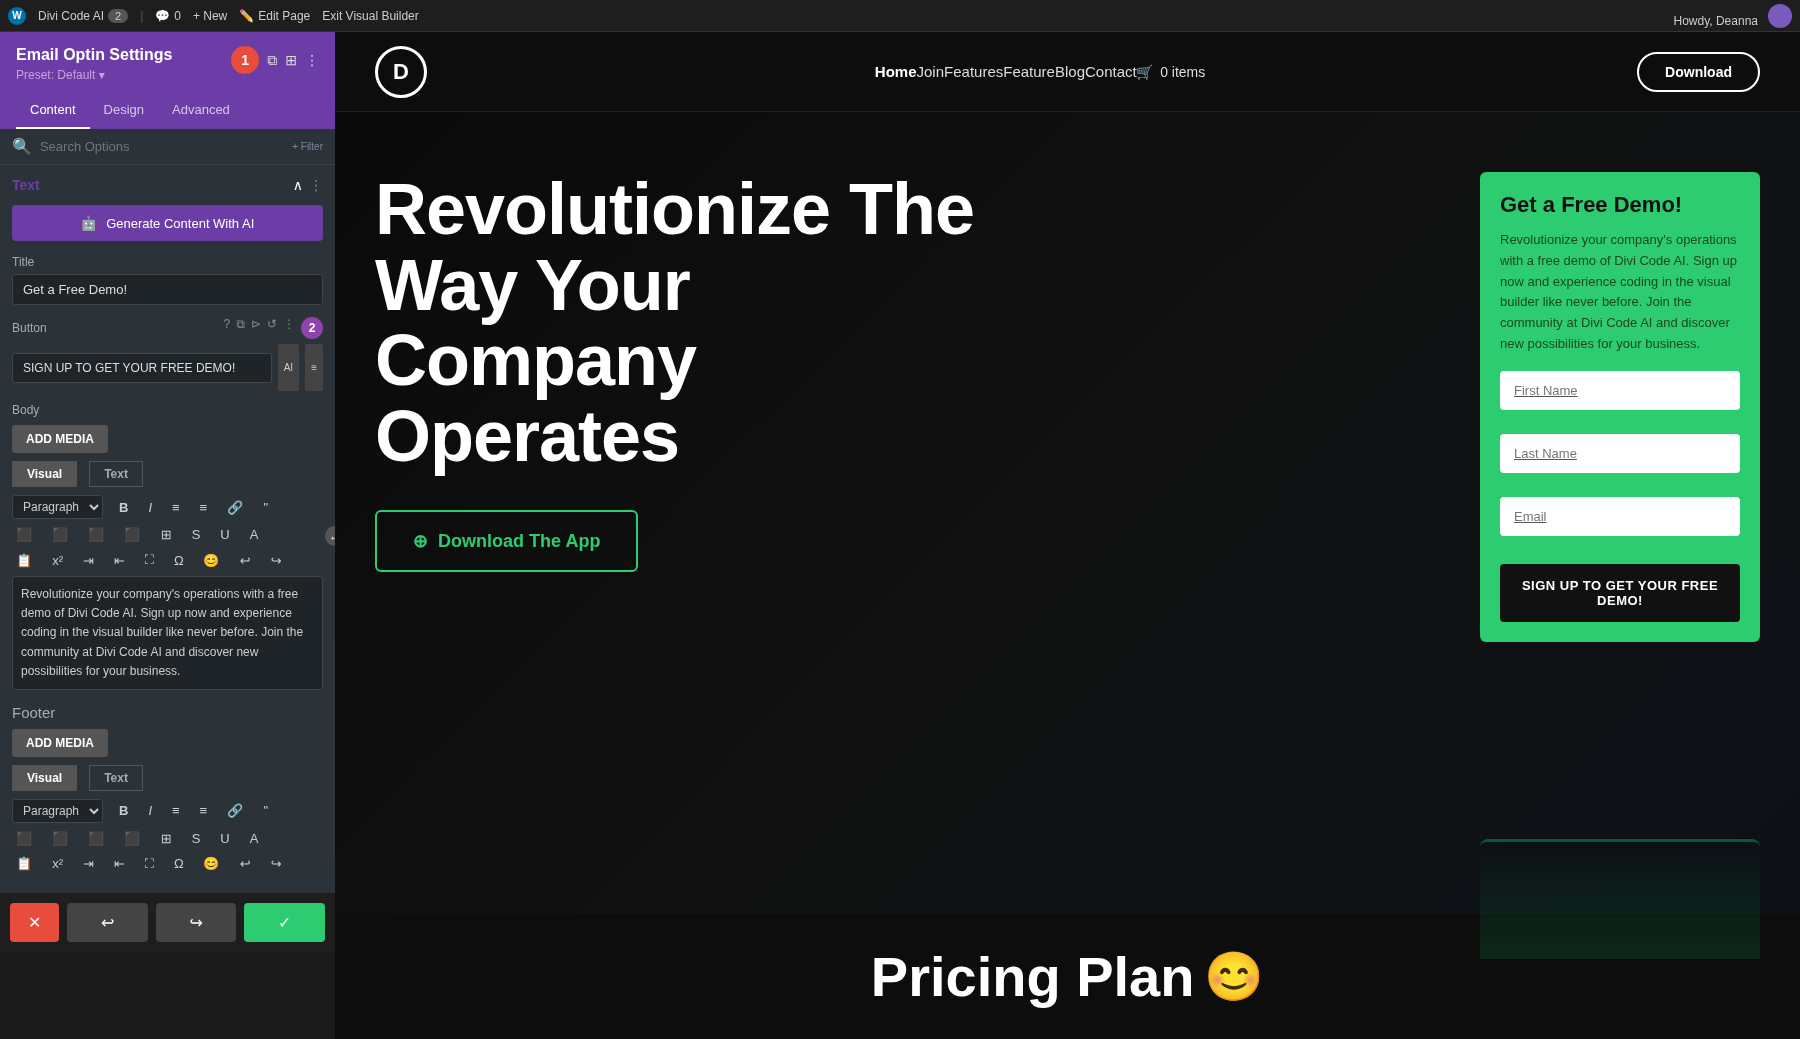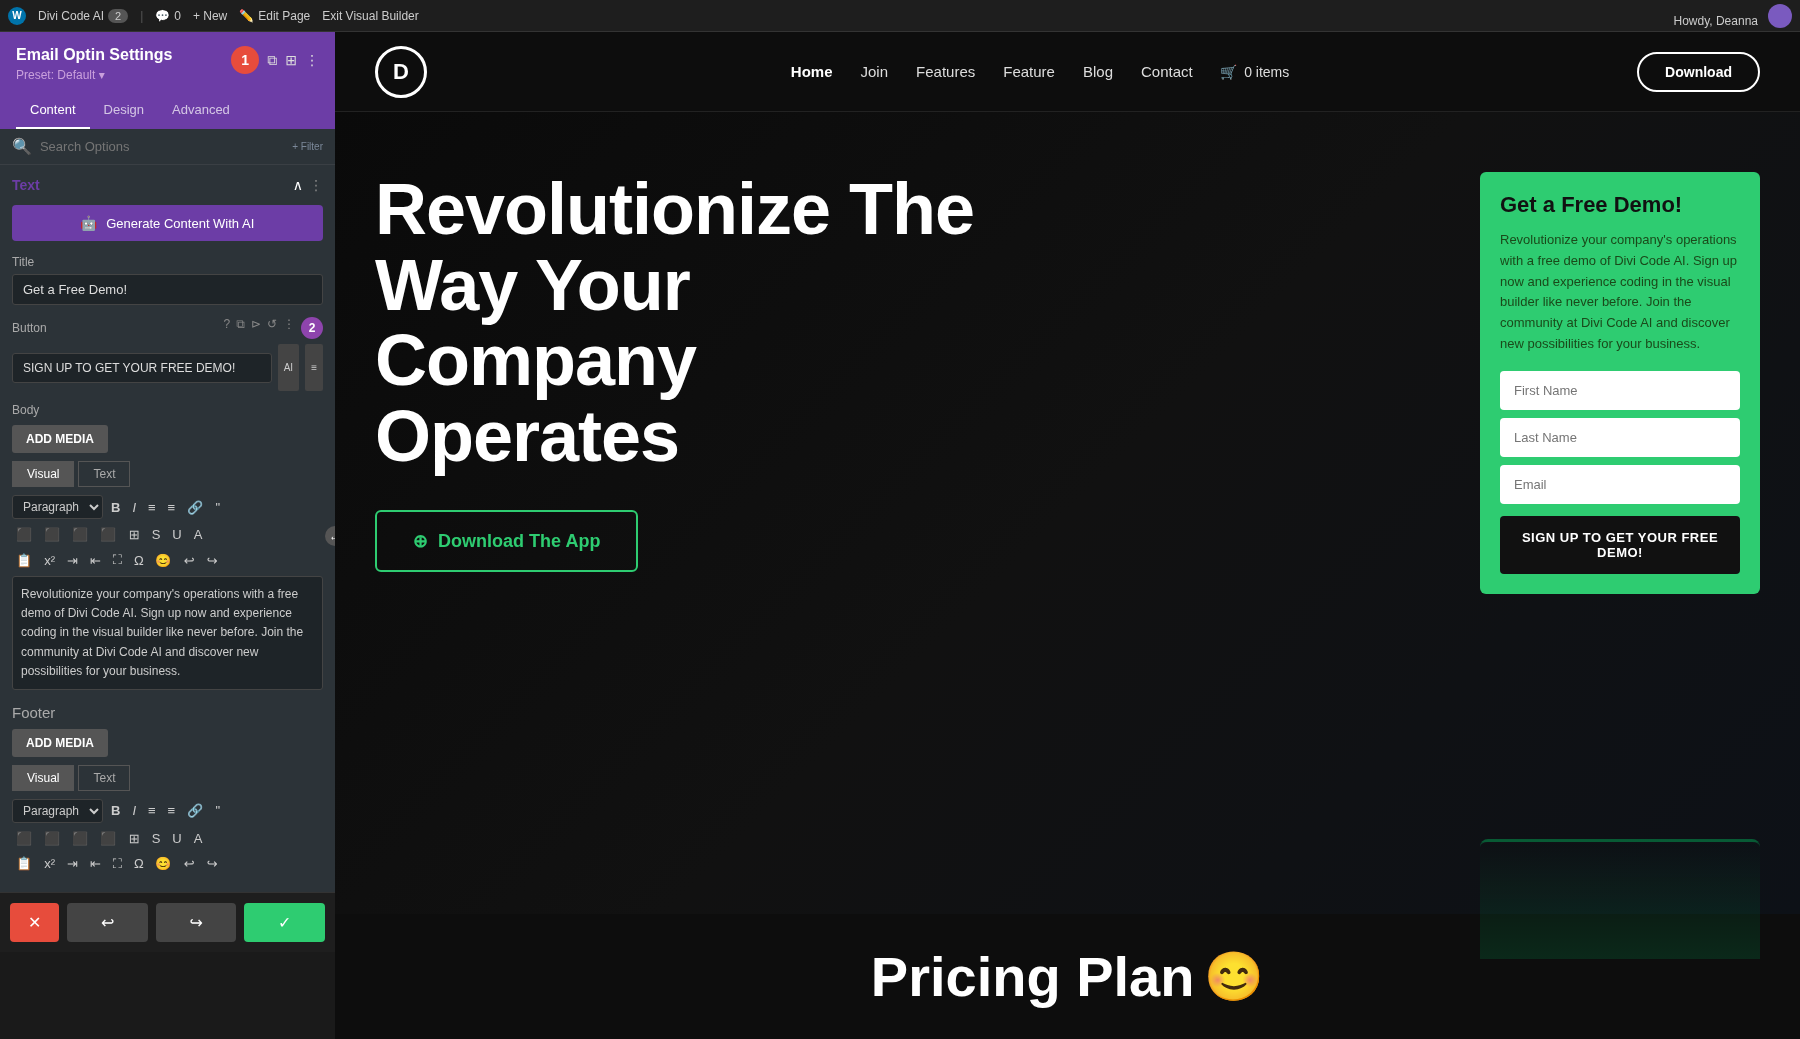--- a/index.html
+++ b/index.html
@@ -160,32 +160,32 @@
       background: #555;
       color: white;
       border: none;
       padding: 7px 14px;
       border-radius: 3px;
       cursor: pointer;
       font-size: 12px;
       font-weight: 600;
       margin-bottom: 8px;
     }
-    .visual-text-tabs { display: flex; gap: 4px; margin-bottom: 8px; }
+    .visual-text-tabs { display: flex; gap: 12px; margin-bottom: 8px; font-weight: bold; }
     .vt-tab {
       padding: 5px 14px;
       font-size: 12px;
       cursor: pointer;
       color: #aaa;
       border: 1px solid #555;
     }
     .vt-tab.active { background: #555; color: white; }
 
     .toolbar-row {
-      display: flex; align-items: center; gap: 4px;
+      display: flex; align-items: center; gap: 12px;
       margin-bottom: 6px; flex-wrap: wrap;
     }
     .toolbar-select {
       background: #1e2428; border: 1px solid #444; color: #ccc;
       padding: 3px 6px; font-size: 12px; border-radius: 3px; cursor: pointer;
     }
     .tb-btn { color: #ccc; font-size: 13px; cursor: pointer; padding: 2px 4px; }
 
     .body-text {
       color: #ccc; font-size: 12px; line-height: 1.6;
@@ -228,21 +228,21 @@
       border-bottom: 1px solid #222;
       flex-shrink: 0;
     }
     .site-logo {
       width: 52px; height: 52px; border-radius: 50%;
       border: 3px solid white;
       display: flex; align-items: center; justify-content: center;
       color: white; font-size: 22px; font-weight: bold;
       margin-right: 40px;
     }
-    .nav-links { display: flex; gap: 28px; align-items: center; flex: 1; justify-content: center; }
+    .nav-links { display: flex; align-items: center; flex: 1; justify-content: center; }
     .nav-link { color: #ddd; text-decoration: none; font-size: 15px; cursor: pointer; }
     .nav-link.active { color: white; font-weight: 600; }
     .nav-cart { display: flex; align-items: center; gap: 6px; color: #ddd; font-size: 14px; }
     .nav-download-btn {
       background: transparent;
       border: 2px solid white;
       color: white;
       padding: 10px 26px;
       border-radius: 30px;
       cursor: pointer;
@@ -294,23 +294,24 @@
     }
     .demo-card-title { font-size: 22px; font-weight: 800; color: #111; margin-bottom: 12px; }
     .demo-card-body { font-size: 13px; color: #1a4a1a; line-height: 1.6; margin-bottom: 16px; }
     .demo-input {
       width: 100%;
       background: white;
       border: none;
       padding: 12px 14px;
       border-radius: 4px;
       font-size: 13px;
-      margin-bottom: 8px;
+      margin-bottom: 24px;
       color: #555;
       outline: none;
+      text-decoration: underline;
     }
     .demo-submit {
       width: 100%;
       background: #111;
       color: white;
       border: none;
       padding: 14px;
       border-radius: 4px;
       font-size: 13px;
       font-weight: 700;

